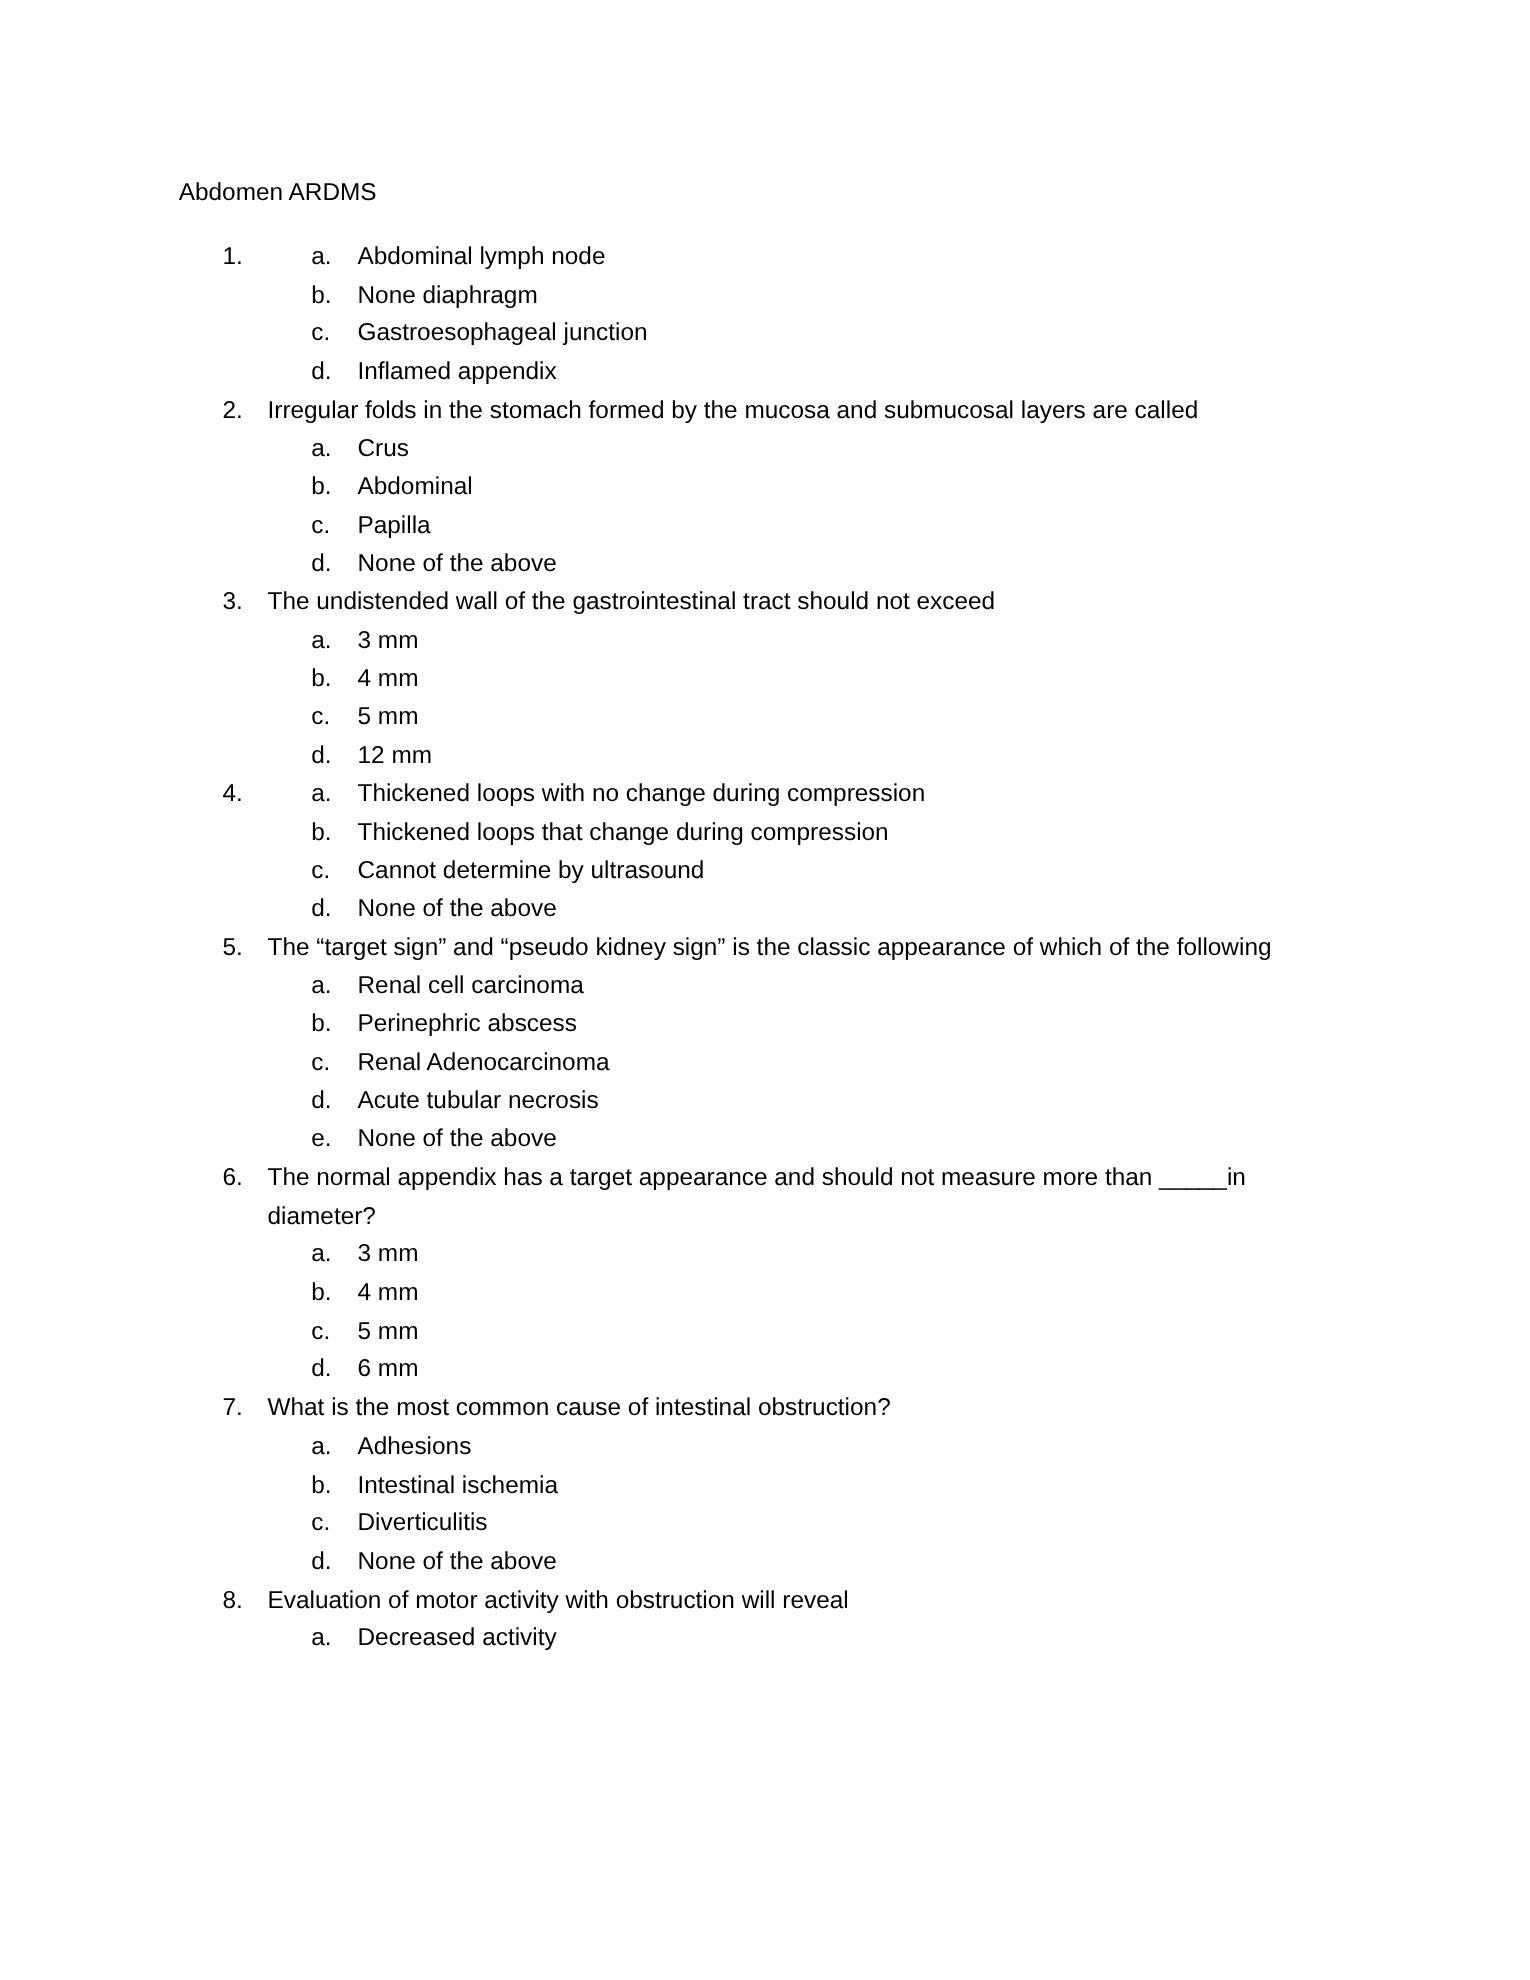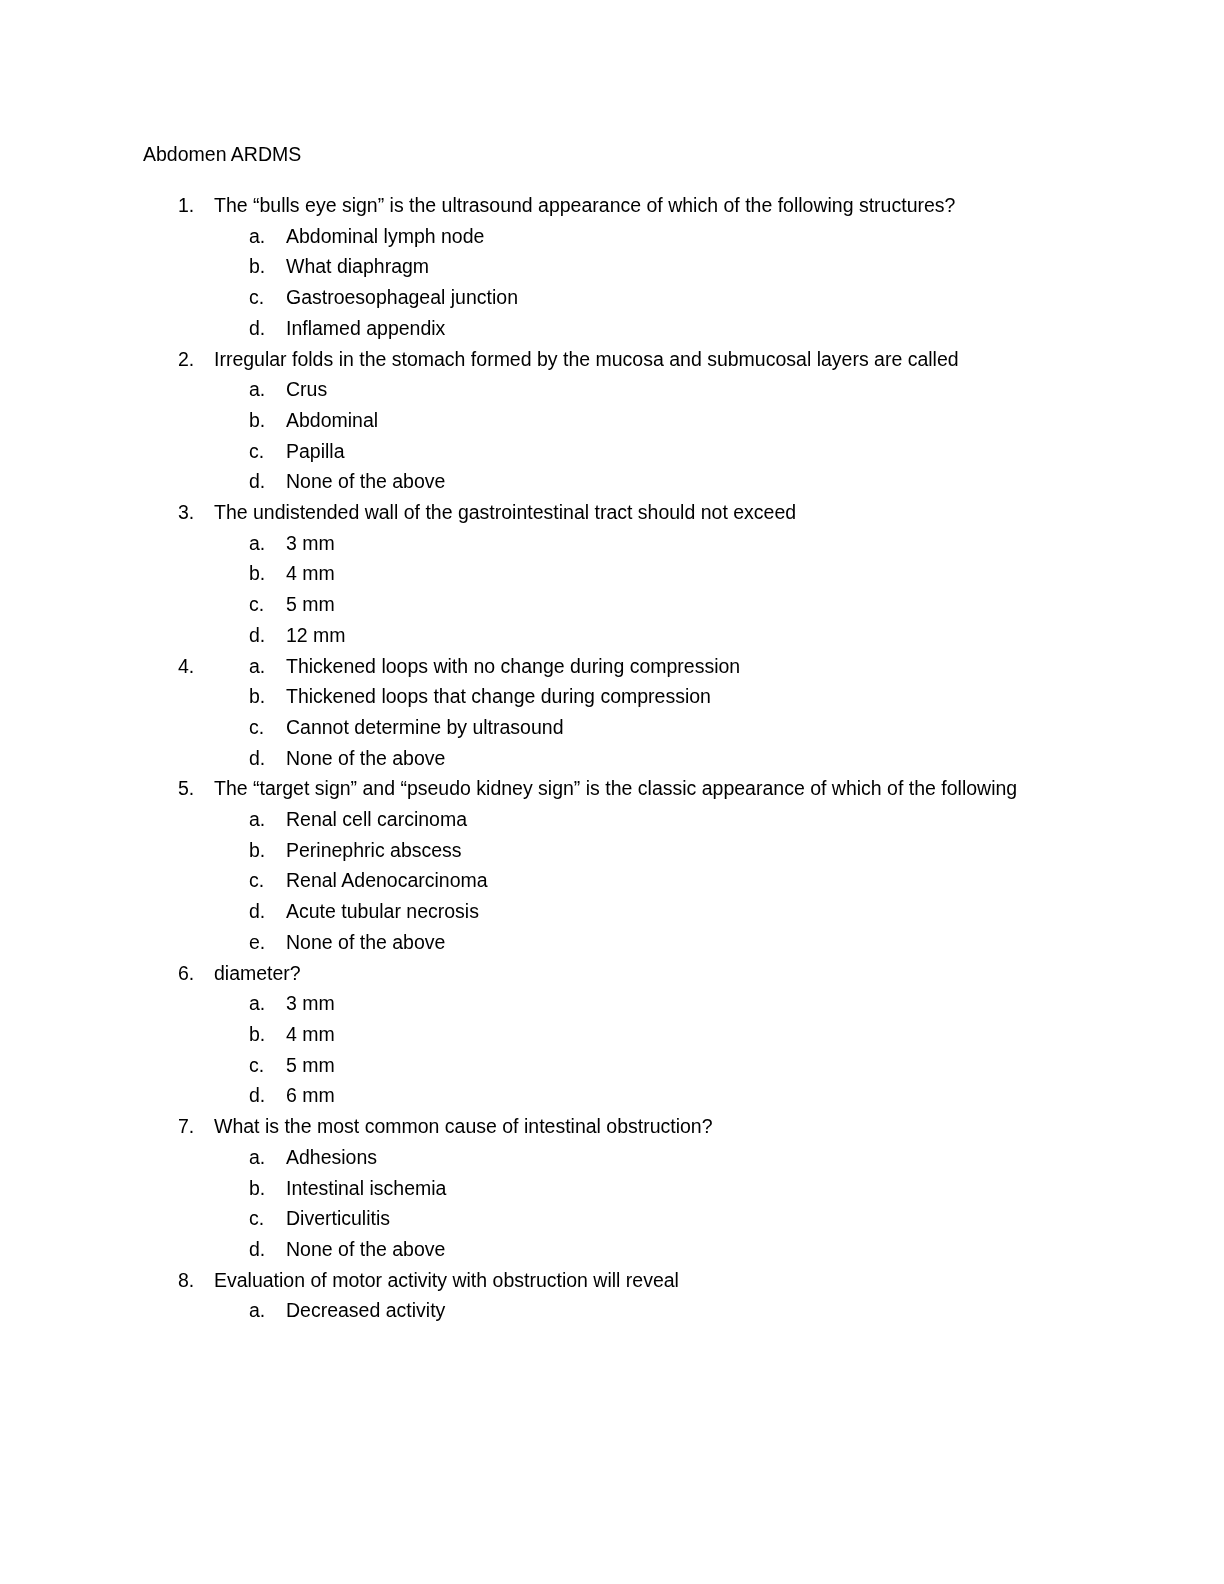--- a/index.html
+++ b/index.html
@@ -60,29 +60,28 @@
 <body>
 
 <div class="page">
   <div class="content">
 
     <p class="doc-title">Abdomen ARDMS</p>
 
     <div class="question">
       <div class="qline">
         <span class="qnum">1.</span>
-        <span>The “bulls eye sign” is the ultrasound appearance of which of the following structures?</span>
       </div>
       <div class="opt">
         <span class="oletter">a.</span>
         <span>Abdominal lymph node</span>
       </div>
       <div class="opt">
         <span class="oletter">b.</span>
-        <span>What diaphragm</span>
+        <span>None diaphragm</span>
       </div>
       <div class="opt">
         <span class="oletter">c.</span>
         <span>Gastroesophageal junction</span>
       </div>
       <div class="opt">
         <span class="oletter">d.</span>
         <span>Inflamed appendix</span>
       </div>
     </div>
@@ -178,20 +177,21 @@
       </div>
       <div class="opt">
         <span class="oletter">e.</span>
         <span>None of the above</span>
       </div>
     </div>
 
     <div class="question">
       <div class="qline">
         <span class="qnum">6.</span>
+        <span>The normal appendix has a target appearance and should not measure more than _____in</span>
       </div>
       <div class="qline">
         <span>diameter?</span>
       </div>
       <div class="opt">
         <span class="oletter">a.</span>
         <span>3 mm</span>
       </div>
       <div class="opt">
         <span class="oletter">b.</span>

